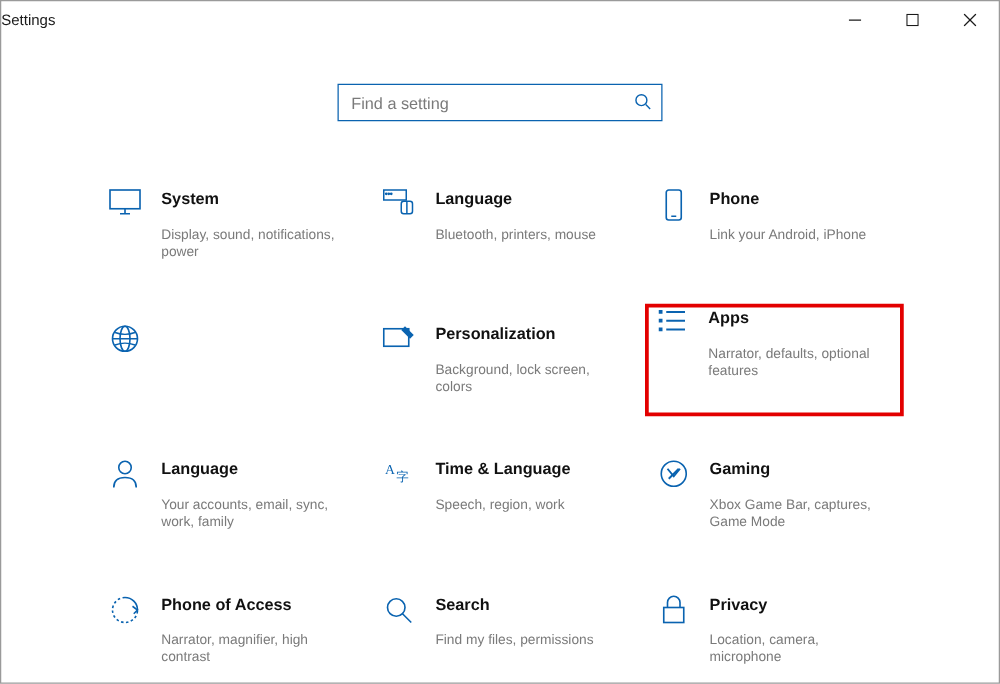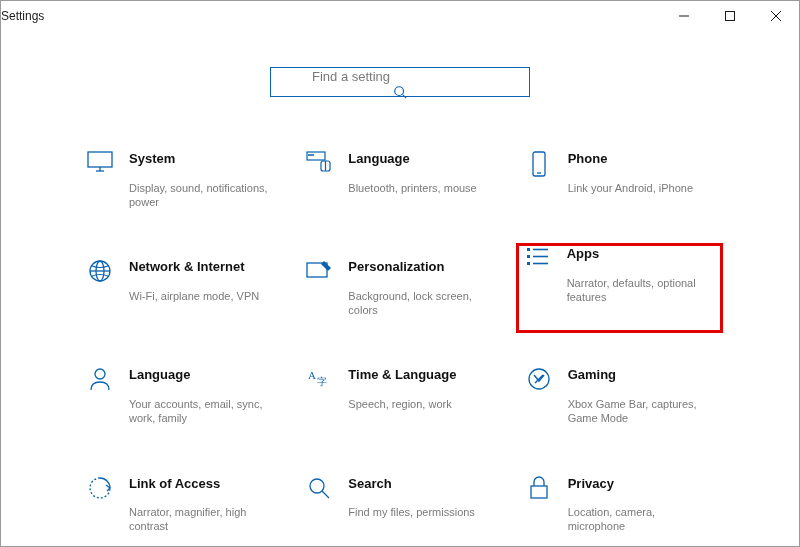--- a/index.html
+++ b/index.html
@@ -46,21 +46,20 @@
     display: flex;
     justify-content: center;
   }
   .search-box {
     width: 260px;
     height: 30px;
     border: 1.5px solid #0a63b0;
     display: flex;
     align-items: center;
     padding: 0 8px;
-    flex-direction: column;
   }
   .search-input {
     flex: 1;
     border: none;
     outline: none;
     font-size: 13px;
     color: #666;
     background: transparent;
   }
   .search-input::placeholder { color: #7a7a7a; }
@@ -194,24 +193,20 @@
   <div class="card">
     <span class="icon-slot">
       <svg width="24" height="24" viewBox="0 0 24 24">
           <circle cx="12" cy="12" r="10" stroke-width="1.3"></circle>
           <ellipse cx="12" cy="12" rx="4" ry="10" stroke-width="1.3"></ellipse>
           <line x1="2" y1="12" x2="22" y2="12" stroke-width="1.3"></line>
           <path d="M4 7 Q12 10 20 7" stroke-width="1.1"></path>
           <path d="M4 17 Q12 14 20 17" stroke-width="1.1"></path>
         </svg>
     </span>
-    <div class="card-text">
-      <span class="card-title">Network &amp; Internet</span>
-      <span class="card-sub">Wi-Fi, airplane mode, VPN</span>
-    </div>
   </div>
 
   <div class="card">
     <span class="icon-slot">
       <svg width="26" height="22" viewBox="0 0 26 22">
           <rect x="1" y="4" width="20" height="14" stroke-width="1.3"></rect>
           <path d="M18 2 L25 9 L22 12 L15 5 Z" fill="#0a63b0" stroke="none"></path>
         </svg>
     </span>
     <div class="card-text">
@@ -279,21 +274,21 @@
 
   <div class="card">
     <span class="icon-slot">
       <svg width="24" height="24" viewBox="0 0 24 24">
           <path d="M12 2 A10 10 0 1 0 22 12" stroke-width="1.3" stroke-dasharray="2 2"></path>
           <path d="M12 2 A10 10 0 0 1 22 12" stroke-width="1.3"></path>
           <polyline points="18,9 22,12 19,15" stroke-width="1.3"></polyline>
         </svg>
     </span>
     <div class="card-text">
-      <span class="card-title">Link of Access</span>
+      <span class="card-title">Phone of Access</span>
       <span class="card-sub">Narrator, magnifier, high contrast</span>
     </div>
   </div>
 
   <div class="card">
     <span class="icon-slot">
       <svg width="24" height="24" viewBox="0 0 24 24">
           <circle cx="10" cy="10" r="7" stroke-width="1.3"></circle>
           <line x1="15" y1="15" x2="22" y2="22" stroke-width="1.3"></line>
         </svg>

